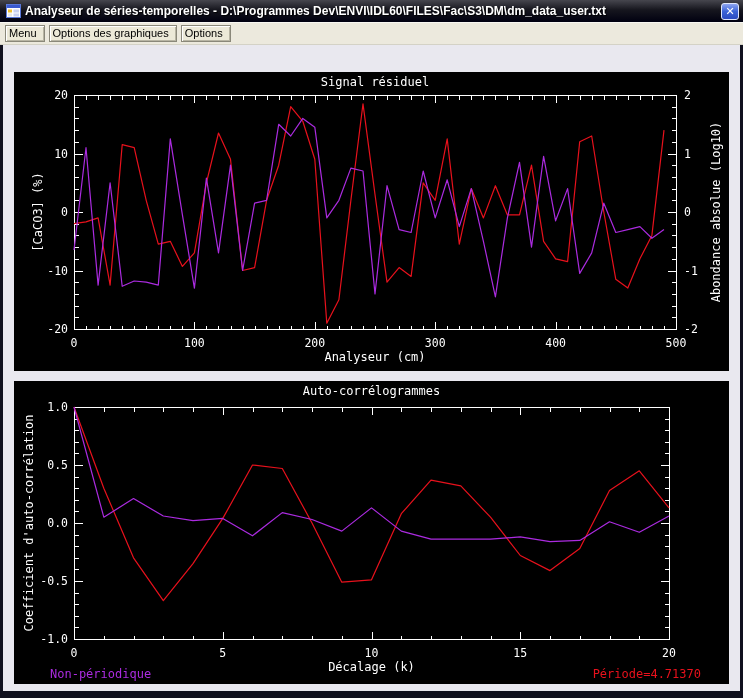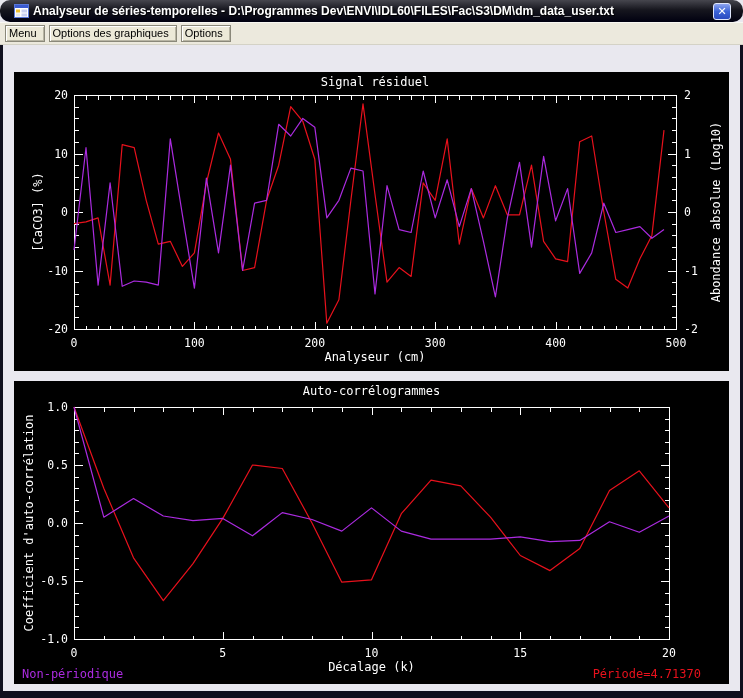--- a/index.html
+++ b/index.html
@@ -5,21 +5,21 @@
   * { margin:0; padding:0; box-sizing:border-box; }
   html,body { width:743px; height:698px; background:#c0c0c0; }
   #window {
     position:relative; width:743px; height:698px; overflow:hidden;
     background:#e9e8ef; font-family:"Liberation Sans", sans-serif;
   }
   
   #titlebar {
     position:absolute; left:0; top:0; width:743px; height:22px;
     background:linear-gradient(#46464e 0%, #16161e 45%, #000010 100%);
-    display:flex; align-items:center; padding:0 12px;border-radius:10px;
+    display:flex; align-items:center; padding:0 4px;
   }
   #app-icon { width:15px; height:14px; margin:0 4px 0 2px; flex:0 0 auto; }
   #title-text {
     color:#fff; font-size:12px; font-weight:bold; white-space:nowrap;
     text-shadow:1px 1px 1px #000; flex:1 1 auto; overflow:hidden;
   }
   #close-button {
     width:18px; height:17px; border-radius:3px; flex:0 0 auto;
     background:linear-gradient(#8da4f0 0%, #3b63d6 50%, #2a4ac0 100%);
     border:1px solid #dfe6fb; color:#fff; font-size:11px; font-weight:bold;
@@ -52,21 +52,21 @@
     position:absolute; text-align:center; color:#fff;
     font-family:"DejaVu Sans Mono", monospace; font-size:12px; white-space:nowrap;
   }
   .vlabel {
     position:absolute; color:#fff; white-space:nowrap;
     font-family:"DejaVu Sans Mono", monospace; font-size:12px;
     transform:translate(-50%,-50%) rotate(-90deg);
   }
   .annotation {
     position:absolute; font-family:"DejaVu Sans Mono", monospace;
-    font-size:12px; white-space:nowrap;
+    font-size:12px; white-space:nowrap;margin-left:28px;
   }
 </style>
 </head>
 <body>
 
 <div id="window">
 
   <div id="titlebar">
     <svg id="app-icon" viewBox="0 0 15 14">
       <rect x="0.5" y="0.5" width="14" height="13" fill="#ffffff" stroke="#5a78d8"></rect>

